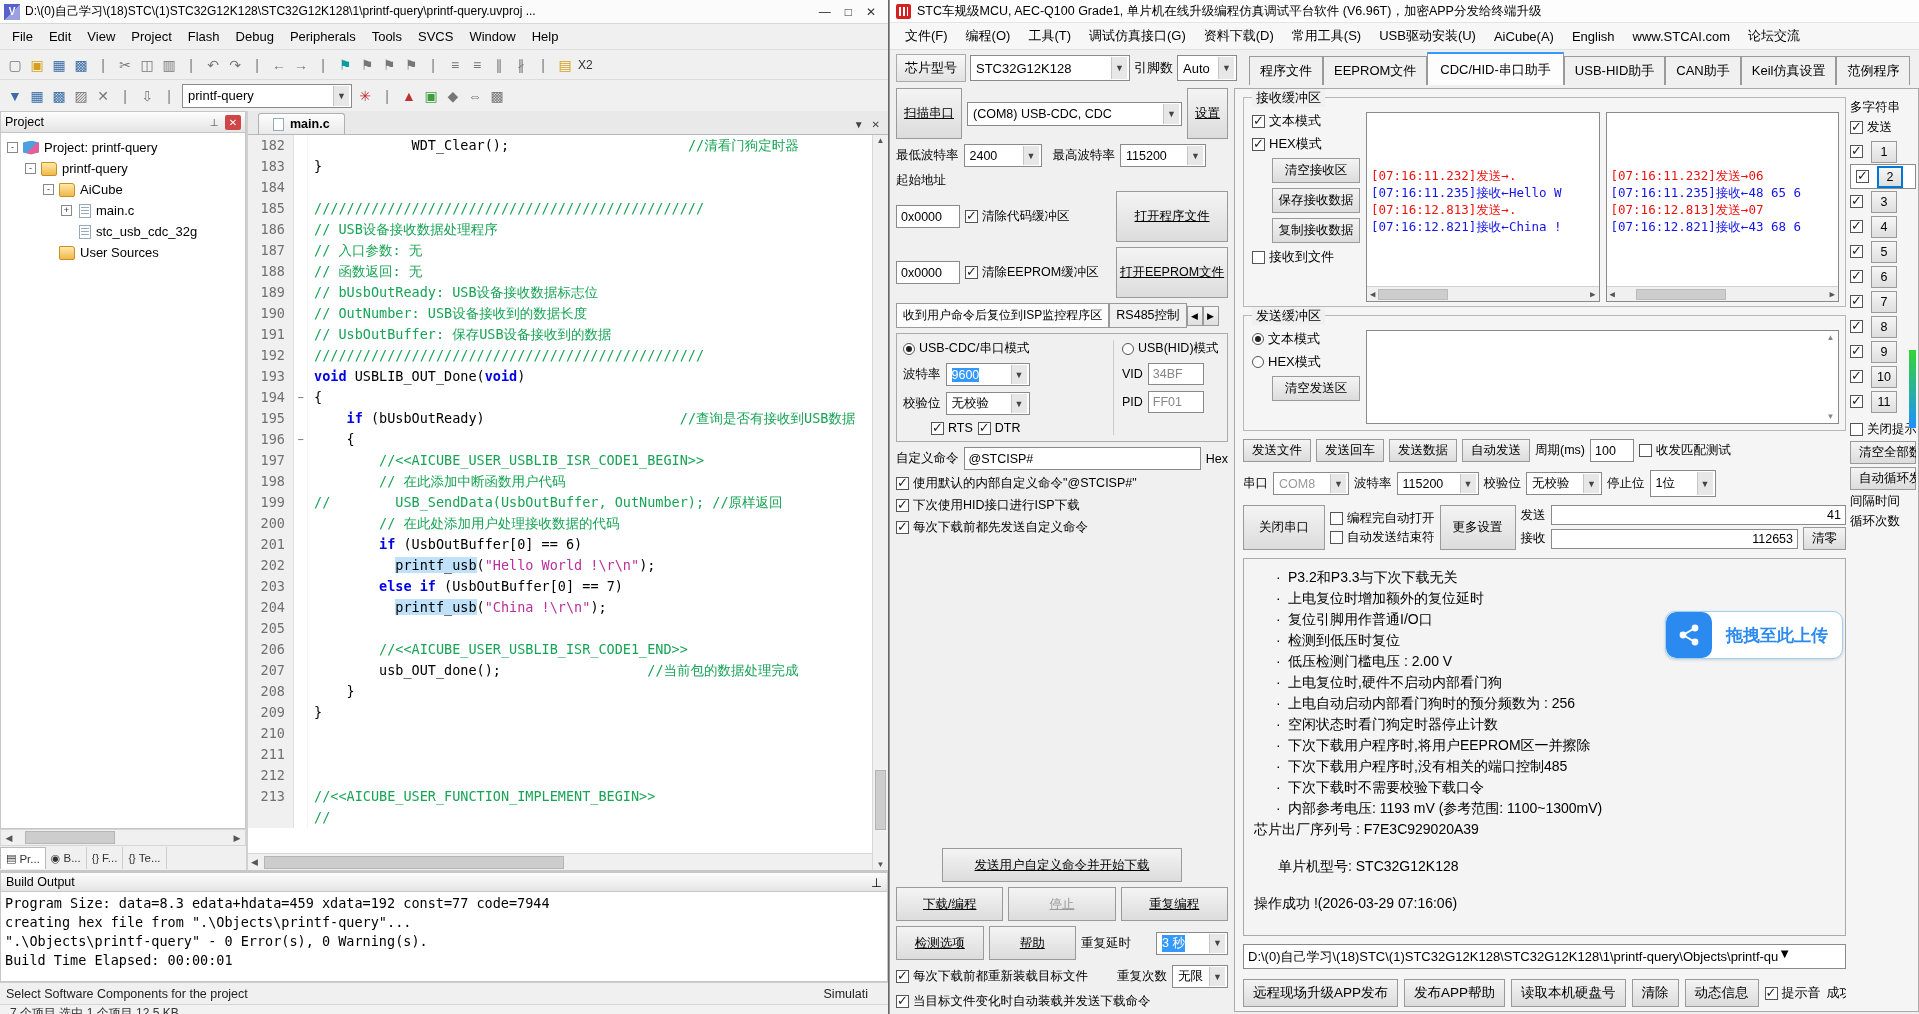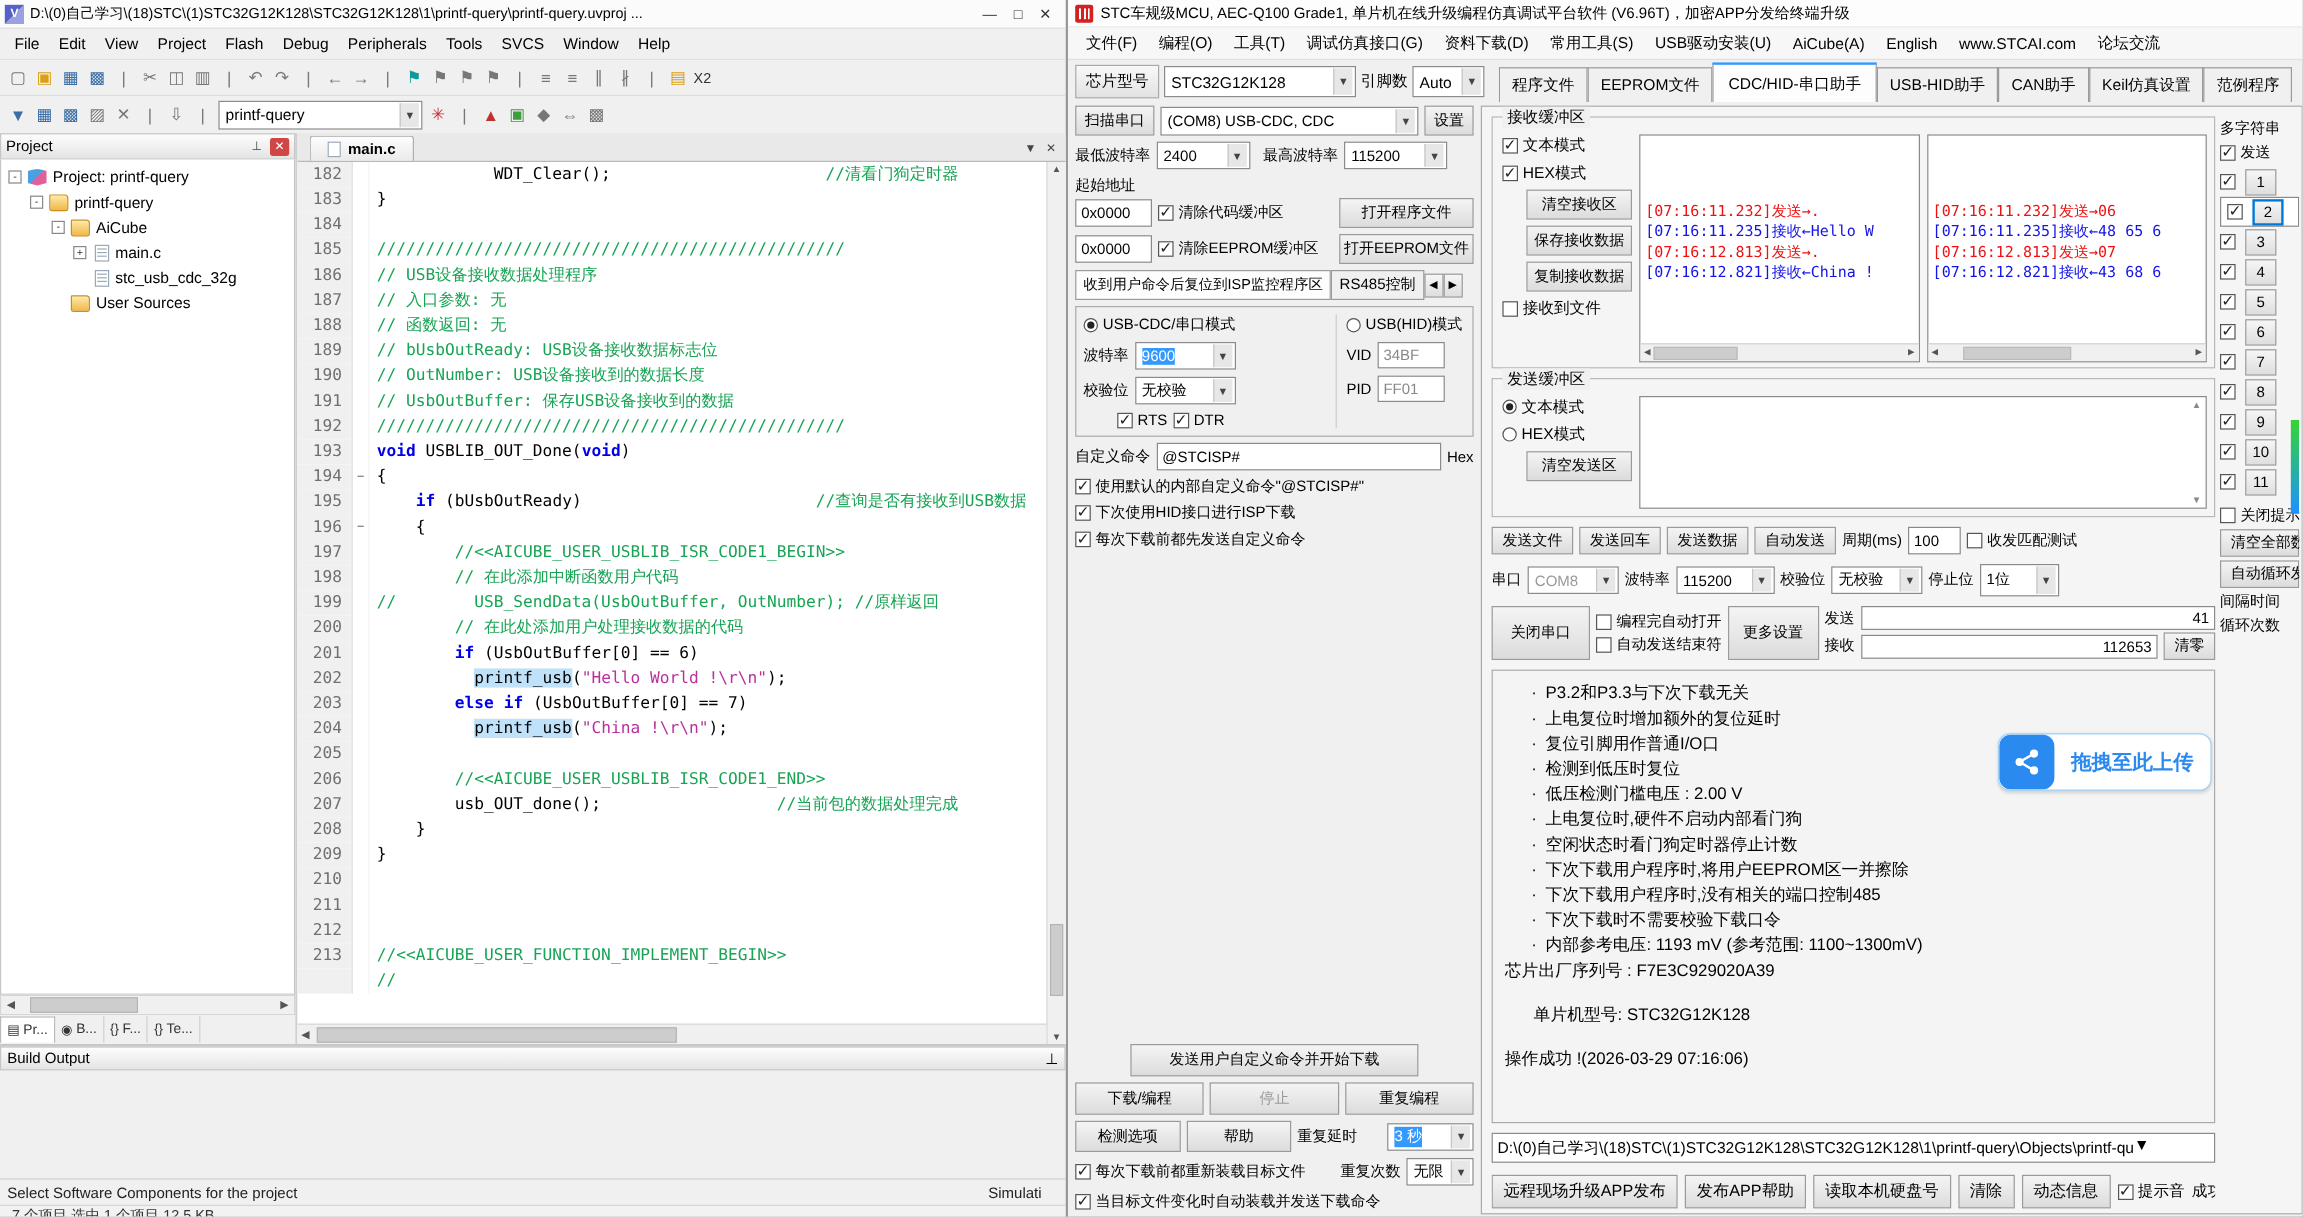--- a/index.html
+++ b/index.html
@@ -95,21 +95,21 @@
   .s-menu{height:27px;display:flex;align-items:center;background:#f7f7f7;border-bottom:1px solid #e0e0e0;padding-left:6px;}
   .s-menu span{padding:4px 9px;white-space:nowrap;}
   .s-row1{height:36px;display:flex;align-items:center;padding:0 6px;gap:4px;}
   .s-row1 .lbl-btn{border:1px solid #aaa;background:linear-gradient(#f8f8f8,#e2e2e2);padding:4px 8px;white-space:nowrap;}
   .s-tabs{display:flex;align-items:flex-end;height:34px;margin-left:8px;flex:1;min-width:0;overflow:hidden;}
   .s-tab{border:1px solid #9a9a9a;border-bottom:none;background:#f0f0f0;padding:5px 10px;white-space:nowrap;font-size:13px;}
   .s-tab.active{background:#fdfdfd;padding:7px 12px;position:relative;top:1px;border-top:2px solid #3399ff;}
   .s-body{flex:1;display:flex;min-height:0;padding:2px 0 2px 6px;gap:6px;}
   .s-left{width:332px;flex:none;display:flex;flex-direction:column;gap:5px;font-size:12.5px;}
   .srow{display:flex;align-items:center;gap:5px;}
-  .s-left .btn{padding:3px 7px;}
+  .s-left .btn{padding:16px 7px;text-decoration:underline;}
   .panel{flex:1;border:1px solid #aaa;background:#f5f5f5;display:flex;min-width:0;padding:8px 2px 2px 8px;gap:4px;}
   .pmain{flex:1;display:flex;flex-direction:column;min-width:0;gap:8px;}
   .rc-box{font-family:"DejaVu Sans Mono","Liberation Mono",monospace;font-size:12.5px;line-height:17px;background:#fff;border:1px solid #8a8a8a;flex:1;display:flex;flex-direction:column;overflow:hidden;}
   .rc-lines{flex:1;padding:3px 4px;white-space:pre;overflow:hidden;}
   .rl.tx{color:#ee1111;}
   .rl.rx{color:#1414e6;}
   .hbar{height:15px;border-top:1px solid #d0d0d0;background:#f0f0f0;display:flex;align-items:center;font-size:9px;color:#555;}
   .hbar .th{height:11px;background:#cdcdcd;border:1px solid #bbb;}
   .ctrlcol{width:108px;flex:none;display:flex;flex-direction:column;gap:5px;}
   .ctrlcol .btn{padding:3px 4px;font-size:12.5px;margin-left:20px;}
@@ -487,20 +487,27 @@
           </div>
         </div>
       </div>
     </div>
 
     <div class="bo">
       <div class="bo-head">
         <span>Build Output</span>
         <span class="ph-btn" style="margin-left:auto;">⊥</span>
       </div>
+      <div class="bo-body">
+
+      <div>Program Size: data=8.3 edata+hdata=459 xdata=192 const=77 code=7944</div>
+          <div>creating hex file from ".\Objects\printf-query"...</div>
+          <div>".\Objects\printf-query" - 0 Error(s), 0 Warning(s).</div>
+          <div>Build Time Elapsed:  00:00:01</div>
+        </div>
     </div>
     <div class="k-status">
       <span>Select Software Components for the project</span>
       <span class="r">Simulati</span>
     </div>
     <div class="k-strip">7 个项目     选中 1 个项目   12.5 KB</div>
   </div>
 
   <div class="stc">
     <div class="s-title">
@@ -820,20 +827,21 @@
 
           <div class="info">
             <div>
 
             <div class="il b">P3.2和P3.3与下次下载无关</div>
                 <div class="il b">上电复位时增加额外的复位延时</div>
                 <div class="il b">复位引脚用作普通I/O口</div>
                 <div class="il b">检测到低压时复位</div>
                 <div class="il b">低压检测门槛电压 : 2.00 V</div>
                 <div class="il b">上电复位时,硬件不启动内部看门狗</div>
+                <div class="il b">上电自动启动内部看门狗时的预分频数为 : 256</div>
                 <div class="il b">空闲状态时看门狗定时器停止计数</div>
                 <div class="il b">下次下载用户程序时,将用户EEPROM区一并擦除</div>
                 <div class="il b">下次下载用户程序时,没有相关的端口控制485</div>
                 <div class="il b">下次下载时不需要校验下载口令</div>
                 <div class="il b">内部参考电压: 1193 mV (参考范围: 1100~1300mV)</div>
                 <div class="il l0">芯片出厂序列号 : F7E3C929020A39</div>
                 <div class="il sp"></div>
                 <div class="il l1">单片机型号: STC32G12K128</div>
                 <div class="il sp"></div>
                 <div class="il l0">操作成功 !(2026-03-29 07:16:06)</div>

